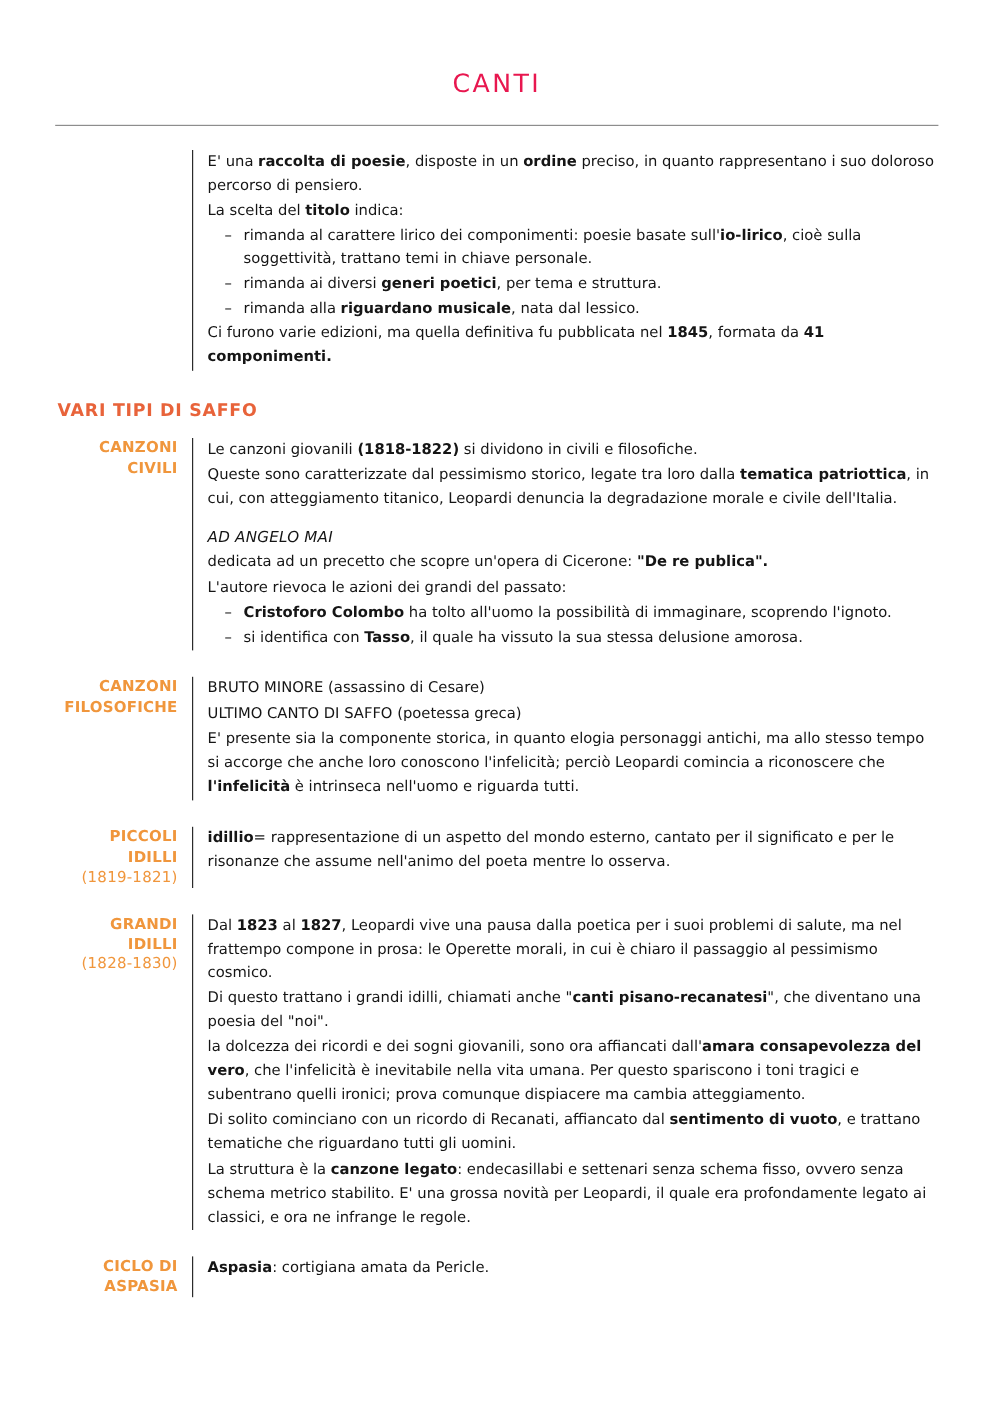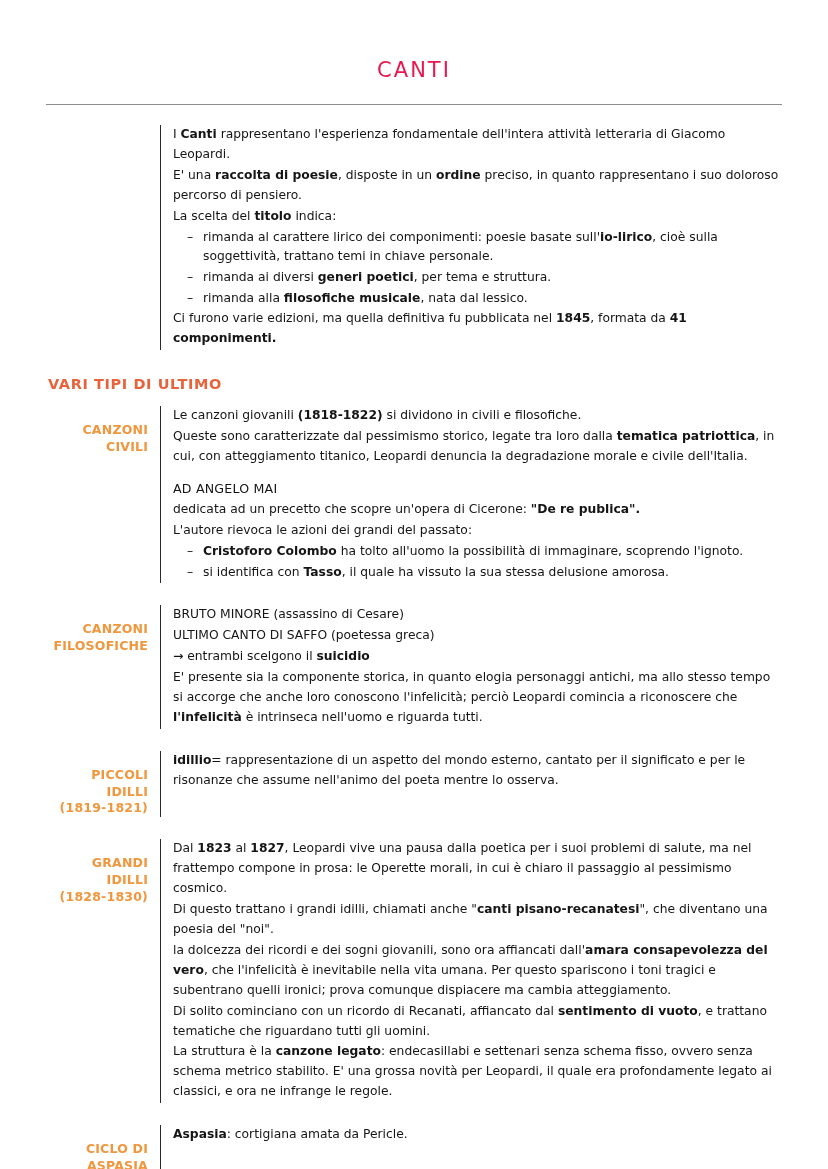--- a/index.html
+++ b/index.html
@@ -49,25 +49,24 @@
     width: 114px;
     flex: 0 0 114px;
     text-align: right;
     padding-right: 12px;
     box-sizing: border-box;
     color: #f0963c;
     font-size: 12.5px;
     font-weight: 600;
     line-height: 1.35;
     letter-spacing: 0.2px;
-    margin-top: 16px;
   }
   .row-label .years {
     display: block;
-    font-weight: 700;
+    font-weight: 400;
   }
   .row-body {
     border-left: 1.6px solid #2b2b2b;
     padding-left: 12px;
     flex: 1 1 auto;
     font-size: 12.3px;
     line-height: 1.62;
     color: #151515;
   }
   .intro-row .row-label { width: 114px; flex: 0 0 114px; }
@@ -90,46 +89,46 @@
     position: absolute;
     left: -16px;
     top: 0;
     color: #151515;
   }
   b, strong { font-weight: 700; }
   .sub-title {
     margin: 12px 0 1px 0;
     font-size: 12.6px;
     letter-spacing: 0.2px;
+    font-style: italic;
   }
 </style>
 </head>
 <body>
 
 <div class="page">
 
   <h1 class="doc-title">CANTI</h1>
   <hr class="title-rule">
 
   <div class="row intro-row">
     <div class="row-label"></div>
     <div class="row-body" id="intro-body">
-        <p class="para">I <b>Canti</b> rappresentano l'esperienza fondamentale dell'intera attività letteraria di Giacomo Leopardi.</p>
         <p class="para">E' una <b>raccolta di poesie</b>, disposte in un <b>ordine</b> preciso, in quanto rappresentano i suo doloroso percorso di pensiero.</p>
         <p class="para">La scelta del <b>titolo</b> indica:</p>
         <ul class="dash-list">
           <li>rimanda al carattere lirico dei componimenti: poesie basate sull'<b>io-lirico</b>, cioè sulla soggettività, trattano temi in chiave personale.</li>
           <li>rimanda ai diversi <b>generi poetici</b>, per tema e struttura.</li>
-          <li>rimanda alla <b>filosofiche musicale</b>, nata dal lessico.</li>
+          <li>rimanda alla <b>riguardano musicale</b>, nata dal lessico.</li>
         </ul>
         <p class="para">Ci furono varie edizioni, ma quella definitiva fu pubblicata nel <b>1845</b>, formata da <b>41 componimenti.</b></p>
       </div>
   </div>
 
-  <div class="section-heading">VARI TIPI DI ULTIMO</div>
+  <div class="section-heading">VARI TIPI DI SAFFO</div>
 
   <div id="sections-container">
       <div class="row">
         <div class="row-label"><span>CANZONI CIVILI</span></div>
         <div class="row-body">
           <p class="para">Le canzoni giovanili <b>(1818-1822)</b> si dividono in civili e filosofiche.</p>
           <p class="para spaced">Queste sono caratterizzate dal pessimismo storico, legate tra loro dalla <b>tematica patriottica</b>, in cui, con atteggiamento titanico, Leopardi denuncia la degradazione morale e civile dell'Italia.</p>
           <p class="sub-title">AD ANGELO MAI</p>
           <p class="para">dedicata ad un precetto che scopre un'opera di Cicerone: <b>"De re publica".</b></p>
           <p class="para">L'autore rievoca le azioni dei grandi del passato:</p>
@@ -137,21 +136,20 @@
             <li><b>Cristoforo Colombo</b> ha tolto all'uomo la possibilità di immaginare, scoprendo l'ignoto.</li>
             <li>si identifica con <b>Tasso</b>, il quale ha vissuto la sua stessa delusione amorosa.</li>
           </ul>
         </div>
       </div>
       <div class="row">
         <div class="row-label"><span>CANZONI FILOSOFICHE</span></div>
         <div class="row-body">
           <p class="para">BRUTO MINORE (assassino di Cesare)</p>
           <p class="para">ULTIMO CANTO DI SAFFO (poetessa greca)</p>
-          <p class="para">→ entrambi scelgono il <b>suicidio</b></p>
           <p class="para">E' presente sia la componente storica, in quanto elogia personaggi antichi, ma allo stesso tempo si accorge che anche loro conoscono l'infelicità; perciò Leopardi comincia a riconoscere che <b>l'infelicità</b> è intrinseca nell'uomo e riguarda tutti.</p>
         </div>
       </div>
       <div class="row">
         <div class="row-label"><span>PICCOLI IDILLI</span><span class="years">(1819-1821)</span></div>
         <div class="row-body">
           <p class="para"><b>idillio</b>= rappresentazione di un aspetto del mondo esterno, cantato per il significato e per le risonanze che assume nell'animo del poeta mentre lo osserva.</p>
         </div>
       </div>
       <div class="row">

